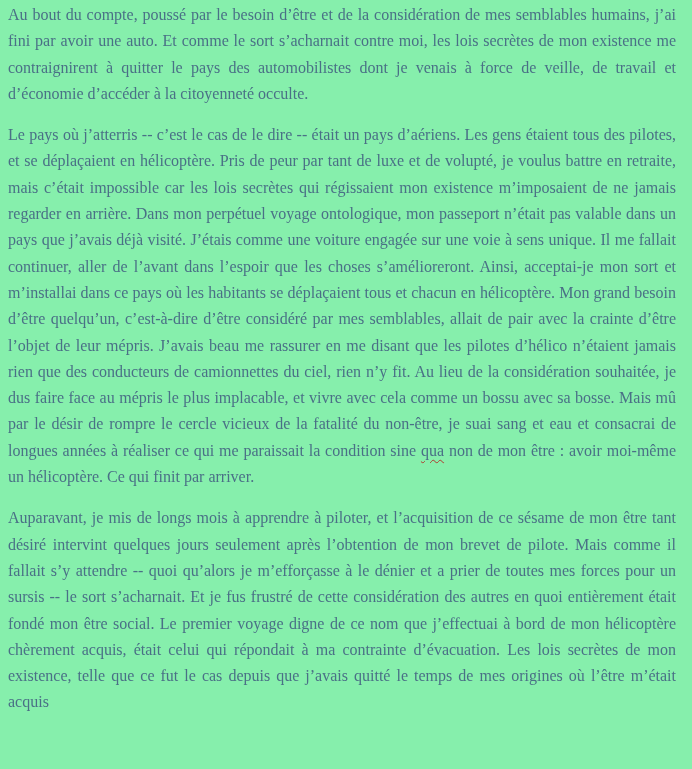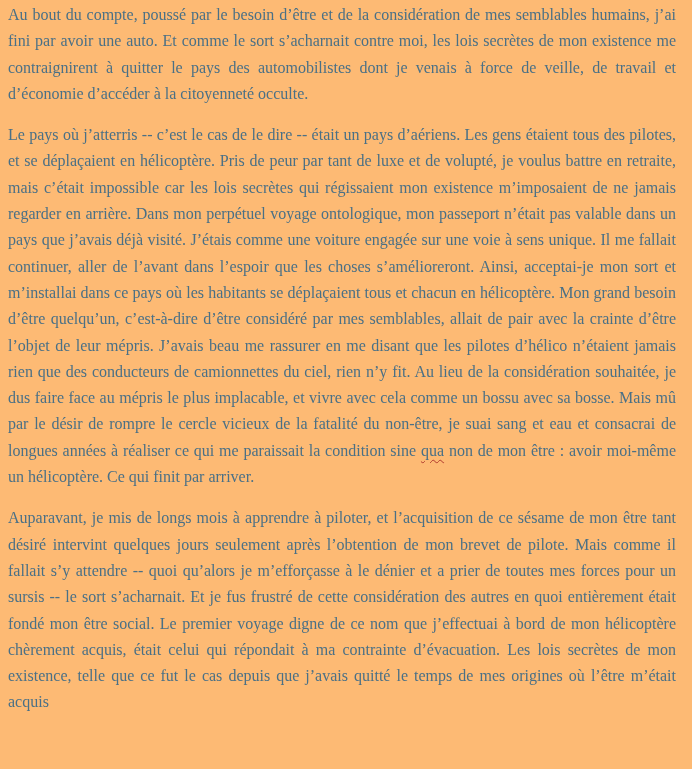--- a/index.html
+++ b/index.html
@@ -12,21 +12,21 @@
     height: 769px;
     overflow: hidden;
     box-sizing: border-box;
   }
   .page {
     box-sizing: border-box;
     width: 692px;
     height: 769px;
     padding: 2px 16px 0 8px;
     overflow: hidden;
-    background: #fdba74;
+    background: #86efac;
     font-family: "Liberation Serif", "DejaVu Serif", serif;
     font-size: 16px;
     line-height: 26.3px;
     color: #4a7086;
     text-rendering: optimizeLegibility;
   }
   .paragraph {
     margin: 0 0 15px 0;
     text-align: justify;
     hyphens: none;

